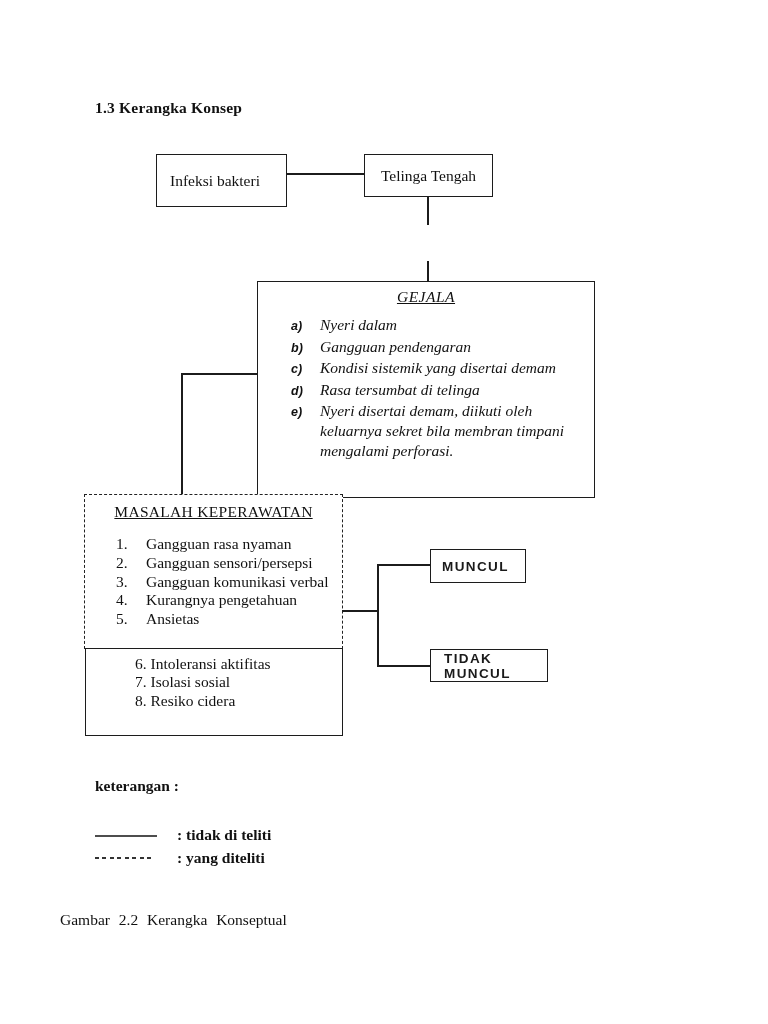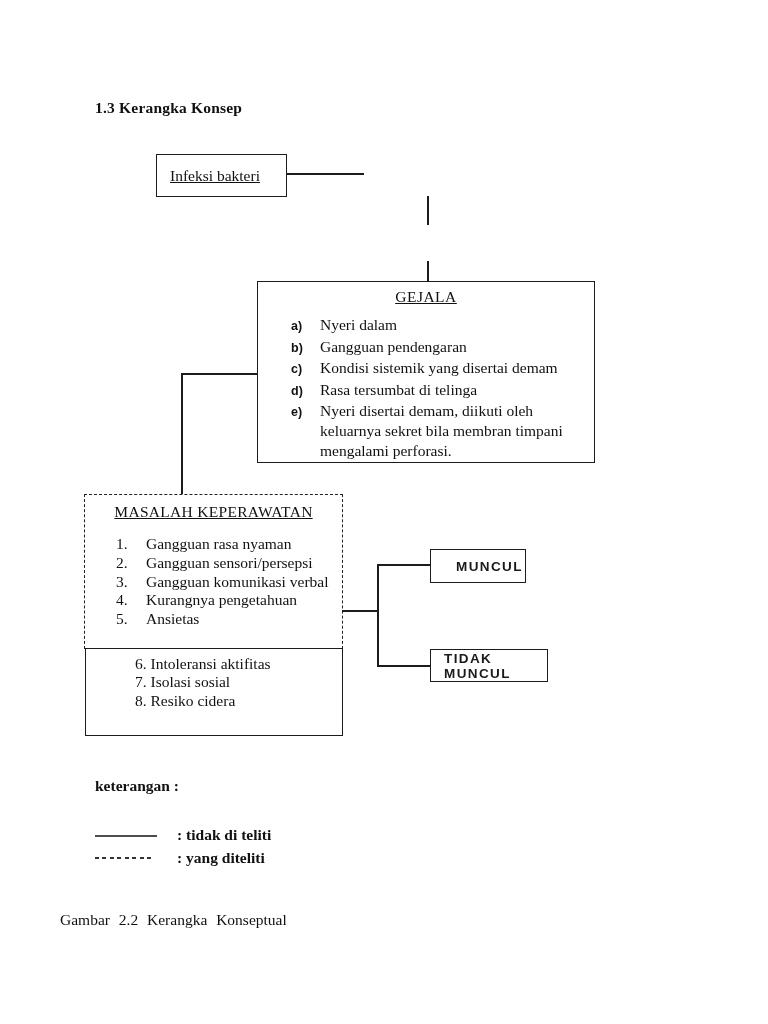--- a/index.html
+++ b/index.html
@@ -11,29 +11,29 @@
   .heading {
     position:absolute; left:95px; top:99px;
     font-size:15.5px; font-weight:bold; letter-spacing:0.2px;
   }
   .box {
     position:absolute; border:1.6px solid #1c1c1c; background:#ffffff;
     font-size:15.5px; color:#111111;
   }
   .flexbox { display:flex; align-items:center; }
   .line { position:absolute; background:#1c1c1c; }
-  .node-infeksi  { left:156px; top:154px; width:131px; height:43px; padding-left:13px;text-decoration:underline; }
+  .node-infeksi  { left:156px; top:154px; width:131px; height:53px; padding-left:13px; }
   .node-telinga  { left:364px; top:154px; width:129px; height:43px; justify-content:center; }
   .conn-h1       { left:287px; top:173px; width:77px;  height:1.6px; }
   .conn-v1       { left:427px; top:196px; width:1.6px; height:29px; }
   .node-oma      { left:364px; top:224px; width:130px; height:38px; justify-content:center;
                    font-size:20px; letter-spacing:0.8px; }
   .conn-v2       { left:427px; top:261px; width:1.6px; height:21px; }
 
-  .node-gejala   { left:257px; top:281px; width:338px; height:182px; }
+  .node-gejala   { left:257px; top:281px; width:338px; height:217px;font-style:italic; }
   .gejala-title  { margin-top:6px; text-align:center; text-decoration:underline;
                    font-size:15.5px; letter-spacing:0.5px; }
   .gejala-list   { margin-top:9px; padding-left:33px; }
   .g-row         { display:flex; line-height:19.6px; }
   .g-marker      { width:29px; flex:0 0 29px; font-family:"Liberation Sans", sans-serif;
                    font-weight:bold; font-size:12.5px; padding-top:2px; }
   .g-text        { width:252px; font-size:15.5px; }
 
   .conn-gj-h     { left:181px; top:373px; width:76px;  height:1.6px; }
   .conn-gj-v     { left:181px; top:373px; width:1.6px; height:121px; }
@@ -52,41 +52,44 @@
 
   .conn-stub     { left:342px; top:610px; width:36px;  height:1.6px; }
   .conn-branch-v { left:377px; top:564px; width:1.6px; height:103px; }
   .conn-arm-top  { left:378px; top:564px; width:52px;  height:1.6px; }
   .conn-arm-bot  { left:378px; top:665px; width:52px;  height:1.6px; }
 
   .node-muncul, .node-tidakmuncul {
     font-family:"Liberation Sans", sans-serif; font-weight:bold; font-size:13.5px;
     letter-spacing:1.4px; color:#1a1a1a; border-width:1.5px;
   }
-  .node-muncul      { left:430px; top:549px; width:96px;  height:34px; padding-left:25px; }
+  .node-muncul      { left:430px; top:549px; width:96px;  height:34px; padding-left:11px; }
   .node-tidakmuncul { left:430px; top:649px; width:118px; height:33px; padding-left:13px; }
 
   .legend-title  { position:absolute; left:95px; top:777px; font-size:15.5px; font-weight:bold;text-align:center; }
   .legend-solid  { position:absolute; left:95px; top:835px; width:62px; height:2.4px; background:#4d4d4d; }
   .legend-lbl1   { position:absolute; left:177px; top:826px; font-size:15.5px; font-weight:bold; }
   .legend-dash   { position:absolute; left:95px; top:857px; width:58px; height:2.2px;
                    background:repeating-linear-gradient(90deg,#333 0 4px,transparent 4px 7.5px); }
   .legend-lbl2   { position:absolute; left:177px; top:849px; font-size:15.5px; font-weight:bold; }
 
   .caption { position:absolute; left:60px; top:911px; font-size:15.5px; word-spacing:5px; }
 </style>
 </head>
 <body>
 
 <div class="page">
 
   <div class="heading">1.3 Kerangka Konsep</div>
 
   <div class="box flexbox node-infeksi">
     <span>Infeksi bakteri</span>
+  </div>
+  <div class="box flexbox node-telinga">
+    <span>Telinga Tengah</span>
   </div>
   <div class="line conn-h1"></div>
   <div class="line conn-v1"></div>
 
   <div class="line conn-v2"></div>
 
   <div class="box node-gejala">
     <div class="gejala-title">GEJALA</div>
     <div class="gejala-list">
       <div class="g-row">

